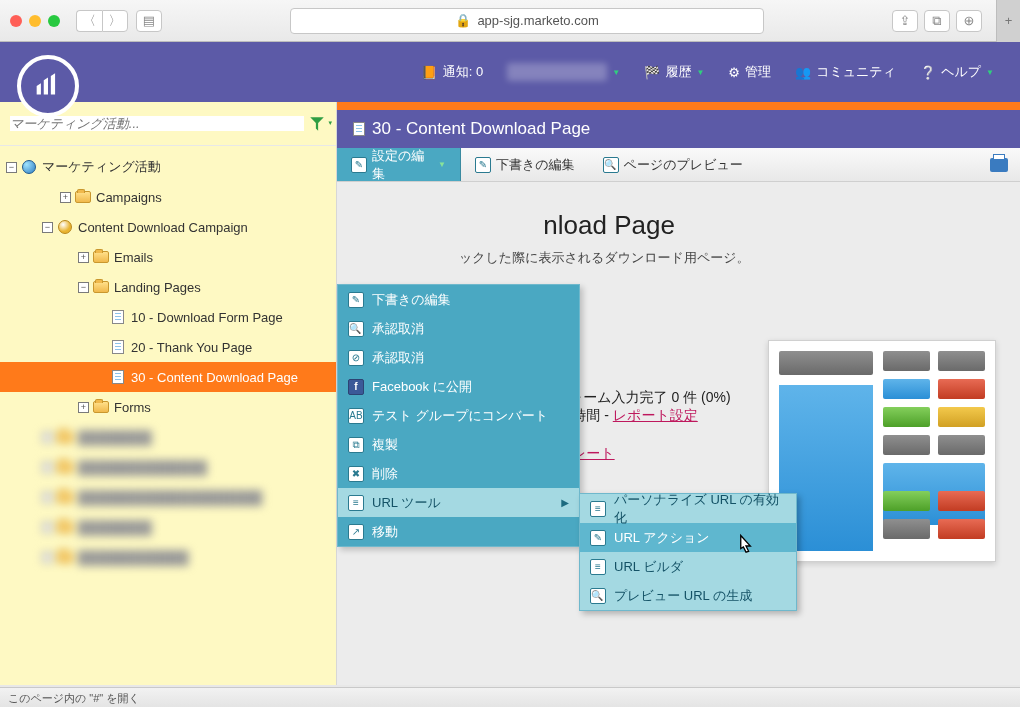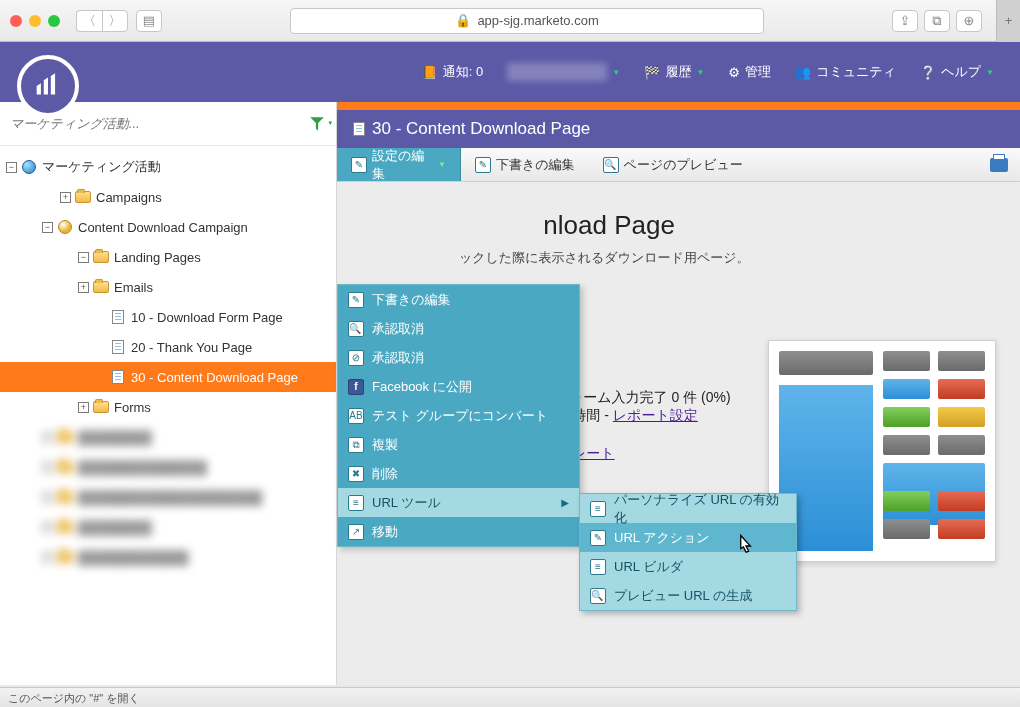--- a/index.html
+++ b/index.html
@@ -21,21 +21,21 @@
   .logo-wrap{width:96px;display:flex;justify-content:center;}
   .logo{width:62px;height:62px;border-radius:50%;background:#5c5aa7;border:4px solid #fff;margin-top:28px;display:flex;align-items:center;justify-content:center;position:relative;z-index:5;}
   .logo svg{width:34px;height:34px;}
   .top-spacer{flex:1;}
   .top-item{display:flex;align-items:center;gap:5px;padding:0 12px;height:60px;cursor:pointer;}
   .top-item .tri{font-size:8px;color:#2fd07e;}
   .top-blur{width:100px;height:18px;background:rgba(255,255,255,.25);filter:blur(3px);border-radius:3px;}
 
   
   .main{display:flex;height:583px;position:relative;}
-  .sidebar{width:337px;background:#ffffff;border-right:1px solid #d7d7d7;display:flex;flex-direction:column;}
+  .sidebar{width:337px;background:#fef9c3;border-right:1px solid #d7d7d7;display:flex;flex-direction:column;}
   .side-search{height:44px;display:flex;align-items:center;padding:0 10px;border-bottom:1px solid #e8e8e8;}
   .side-search input{flex:1;border:none;outline:none;font-style:italic;color:#9b9b9b;font-size:13px;}
   .filter-ico{width:18px;height:18px;color:#2f9e44;margin-left:4px;position:relative;}
   .tree{flex:1;overflow:auto;padding-top:6px;}
   .tree-row{display:flex;align-items:center;height:30px;cursor:pointer;white-space:nowrap;}
   .tree-row.sel{background:#ff7a1a;color:#fff;}
   .toggle{width:11px;height:11px;border:1px solid #7a7a7a;font-size:9px;line-height:9px;text-align:center;color:#555;background:#fff;margin-right:4px;flex-shrink:0;}
   .toggle.plus::before{content:"+";} .toggle.minus::before{content:"−";}
   .icon{width:16px;height:16px;margin-right:5px;flex-shrink:0;display:inline-flex;align-items:center;justify-content:center;}
   .folder{background:linear-gradient(#ffe08a,#f0b94c);border:1px solid #c9972e;border-radius:2px;width:16px;height:12px;position:relative;}
@@ -58,21 +58,21 @@
   .tb-spacer{flex:1;}
   .printer{width:18px;height:14px;background:#3a7bc0;border-radius:2px;margin-right:12px;position:relative;cursor:pointer;}
   .printer::before{content:"";position:absolute;top:-4px;left:3px;right:3px;height:4px;background:#fff;border:1px solid #3a7bc0;border-bottom:none;}
 
   .body{padding:28px 30px 0 56px;position:relative;}
   .h1{font-size:26px;font-weight:400;color:#222;margin-bottom:8px;}
   .desc{color:#444;margin-bottom:30px;}
   .detail-row{display:flex;margin-bottom:20px;font-size:14px;}
   .detail-label{width:90px;color:#222;}
   .detail-val{color:#222;}
-  .detail-val a{color:#4c1d95;text-decoration:underline;}
+  .detail-val a{color:#be185d;text-decoration:underline;}
   .chk{display:inline-block;width:13px;height:13px;border:1px solid #888;background:#fff;vertical-align:-2px;margin-right:5px;}
 
   .thumb{position:absolute;right:24px;top:238px;width:228px;height:222px;background:#fff;border:1px solid #d0d0d0;box-shadow:0 2px 6px rgba(0,0,0,.15);padding:10px;display:flex;gap:10px;}
   .thumb-left{width:94px;display:flex;flex-direction:column;gap:10px;}
   .slab{height:24px;border-radius:2px;}
   .slab.grey{background:linear-gradient(#8f8f8f,#6a6a6a);} .big-blue{flex:1;background:linear-gradient(#5fb4ea,#2b8fd6);}
   .thumb-right{flex:1;display:grid;grid-template-columns:1fr 1fr;grid-auto-rows:20px;gap:8px;}
   .sw{border-radius:2px;}
   .sw.blue{background:linear-gradient(#5fb4ea,#2b8fd6);} .sw.red{background:linear-gradient(#e86b54,#c23c22);}
   .sw.green{background:linear-gradient(#84cf5c,#4da028);} .sw.yellow{background:linear-gradient(#f3c94c,#d1a023);}
@@ -188,33 +188,33 @@
       <div class="tree-row">
           <span class="pad" style="width:42px"></span>
           <span class="toggle minus"></span>
           <span class="icon">
             <span class="bulb"></span>
           </span>
           <span>Content Download Campaign</span>
         </div>
       <div class="tree-row">
           <span class="pad" style="width:78px"></span>
+          <span class="toggle plus"></span>
+          <span class="icon">
+            <span class="folder"></span>
+          </span>
+          <span>Emails</span>
+        </div>
+      <div class="tree-row">
+          <span class="pad" style="width:78px"></span>
           <span class="toggle minus"></span>
           <span class="icon">
             <span class="folder"></span>
           </span>
           <span>Landing Pages</span>
-        </div>
-      <div class="tree-row">
-          <span class="pad" style="width:78px"></span>
-          <span class="toggle plus"></span>
-          <span class="icon">
-            <span class="folder"></span>
-          </span>
-          <span>Emails</span>
         </div>
       <div class="tree-row">
           <span class="pad" style="width:110px"></span>
           <span class="icon">
             <span class="page-ico"></span>
           </span>
           <span>10 - Download Form Page</span>
         </div>
       <div class="tree-row">
           <span class="pad" style="width:110px"></span>

